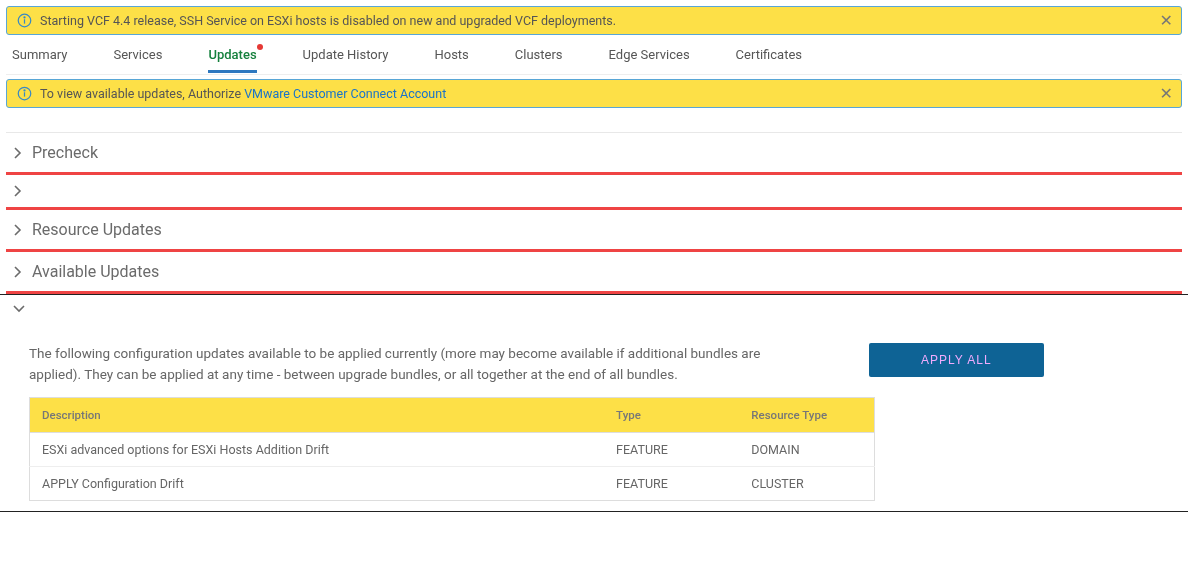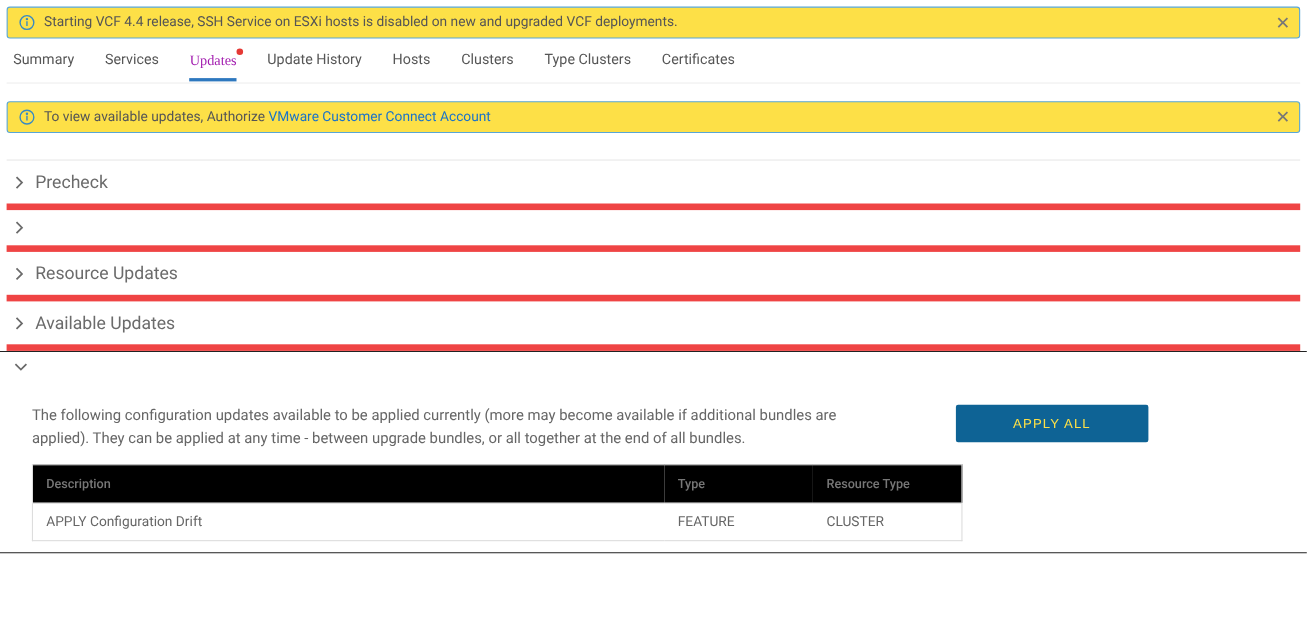--- a/index.html
+++ b/index.html
@@ -41,36 +41,35 @@
       line-height: 1;
     }
     .alert-banner a {
       color: #1a73c9;
       text-decoration: none;
       white-space: nowrap;
     }
 
     .tabs {
       display: flex;
-      gap: 28px;
+      gap: 46px;
       padding: 12px 6px 2px 6px;
       border-bottom: 1px solid #eee;
-      margin-bottom: 16px;
+      margin-bottom: 4px;
     }
     .tab {
       padding-bottom: 10px;
       font-size: 13px;
       color: #565656;
       cursor: pointer;
       position: relative;
     }
     .tab.active {
-      color: #a21caf;
+      color: #15803d;
       font-weight: 500;
-      font-family: Liberation Serif, serif;
     }
     .tab.active::after {
       content: "";
       position: absolute;
       left: 0; right: 0; bottom: -1px;
       height: 3px;
       background: #2e78bf;
     }
     .tab .dot {
       position: absolute;
@@ -80,21 +79,21 @@
       border-radius: 50%;
       background: #e53935;
     }
 
     .second-alert-wrap { margin-bottom: 24px; }
 
     .accordion {
       border-top: 1px solid #e8e8e8;
     }
     .acc-item {
-      border-bottom: 6px solid #ef4444;
+      border-bottom: 3px solid #ef4444;
     }
     .acc-header {
       display: flex;
       align-items: center;
       padding: 10px 6px;
       cursor: pointer;
       font-size: 16px;
       color: #6b6b6b;
     }
     .acc-header .chev {
@@ -125,21 +124,21 @@
     }
     .body-desc {
       flex: 1;
       font-size: 13.5px;
       line-height: 1.55;
       color: #666;
       max-width: 760px;
     }
     .apply-btn {
       background: #0e6395;
-      color: #fde047;
+      color: #f0abfc;
       border: none;
       padding: 10px 52px;
       font-size: 12px;
       letter-spacing: 1px;
       font-weight: 500;
       cursor: pointer;
       border-radius: 2px;
       white-space: nowrap;
     }
 
@@ -150,21 +149,21 @@
       font-size: 12.5px;
       color: #666;
     }
     .cfg-table th {
       text-align: left;
       font-weight: 500;
       font-size: 11.5px;
       color: #777;
       padding: 10px 12px;
       border-bottom: 1px solid #ddd;
-      background: #000000;
+      background: #fde047;
     }
     .cfg-table td {
       padding: 9px 12px;
       border-bottom: 1px solid #eee;
     }
     .cfg-table tr:last-child td { border-bottom: none; }
     .cfg-table .col-desc { width: 68%; }
     .cfg-table .col-type { width: 16%; }
     .cfg-table .col-res { width: 16%; }
   </style>
@@ -183,21 +182,21 @@
   <span class="close-icon">✕</span>
 </div>
 
 <div class="tabs">
   <div class="tab"><span>Summary</span></div>
   <div class="tab"><span>Services</span></div>
   <div class="tab active"><span>Updates</span><span class="dot"></span></div>
   <div class="tab"><span>Update History</span></div>
   <div class="tab"><span>Hosts</span></div>
   <div class="tab"><span>Clusters</span></div>
-  <div class="tab"><span>Type Clusters</span></div>
+  <div class="tab"><span>Edge Services</span></div>
   <div class="tab"><span>Certificates</span></div>
 </div>
 
 <div class="second-alert-wrap">
   <div class="alert-banner">
     <span class="info-icon">
       <svg width="15" height="15" viewBox="0 0 24 24" fill="none" stroke="currentColor" stroke-width="2">
         <circle cx="12" cy="12" r="10"></circle>
         <line x1="12" y1="10" x2="12" y2="17"></line>
         <circle cx="12" cy="7" r="0.8" fill="currentColor"></circle>
@@ -271,20 +270,25 @@
       <table class="cfg-table">
         <thead>
           <tr>
             <th class="col-desc">Description</th>
             <th class="col-type">Type</th>
             <th class="col-res">Resource Type</th>
           </tr>
         </thead>
         <tbody>
           <tr>
+            <td>ESXi advanced options for ESXi Hosts Addition Drift</td>
+            <td>FEATURE</td>
+            <td>DOMAIN</td>
+          </tr>
+          <tr>
             <td>APPLY Configuration Drift</td>
             <td>FEATURE</td>
             <td>CLUSTER</td>
           </tr>
         </tbody>
       </table>
     </div>
   </div>
 
 </div>

